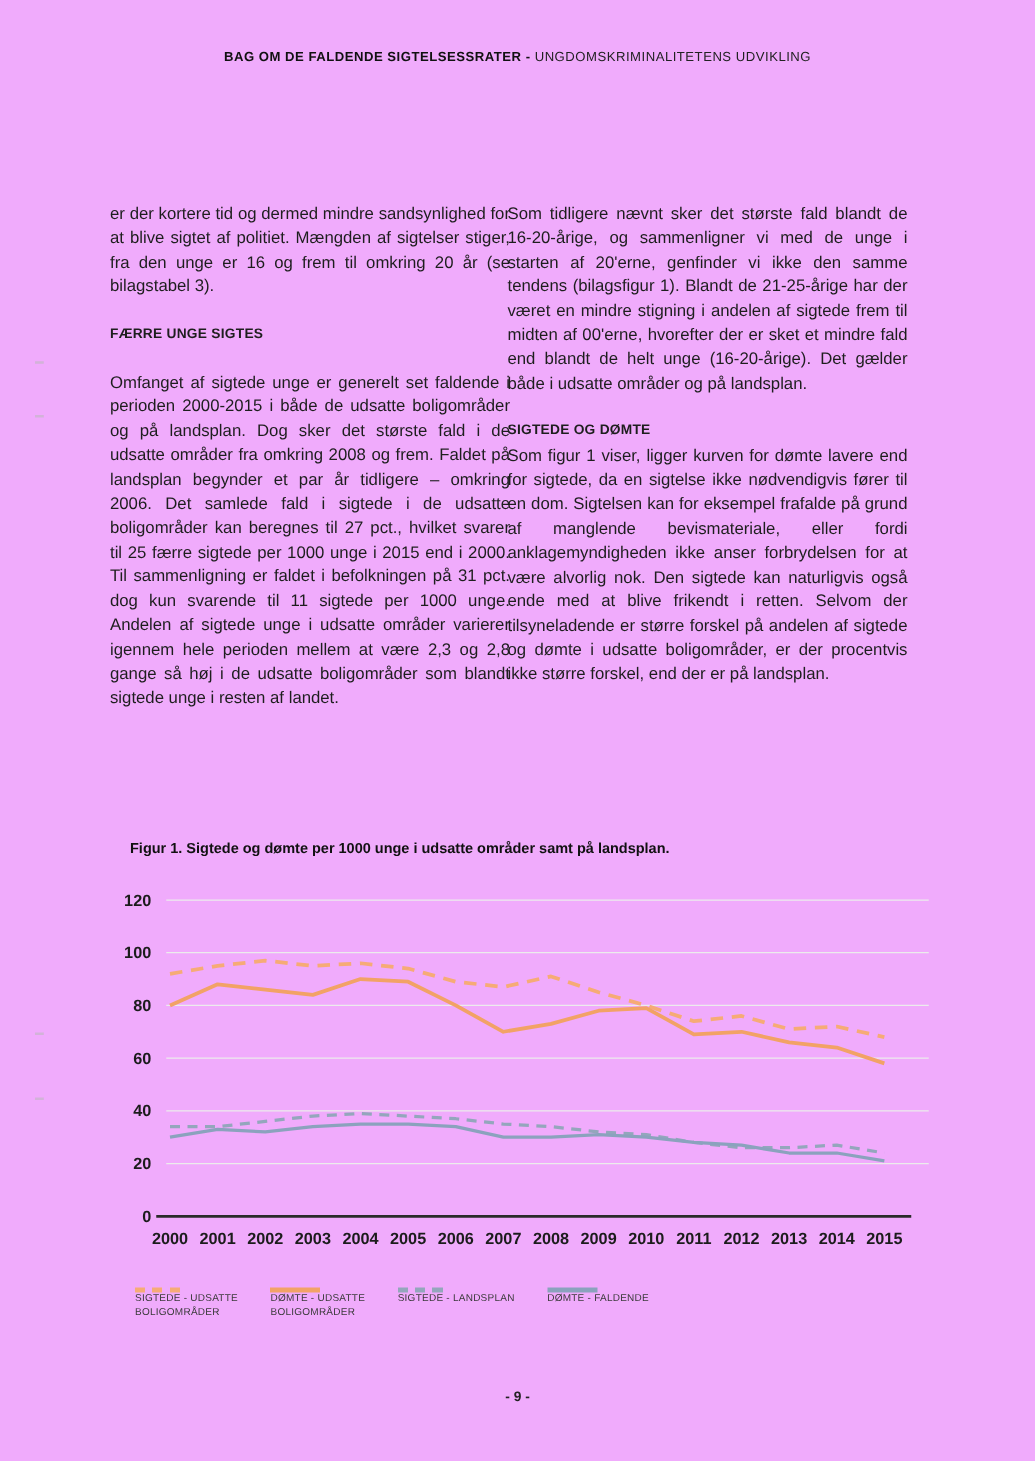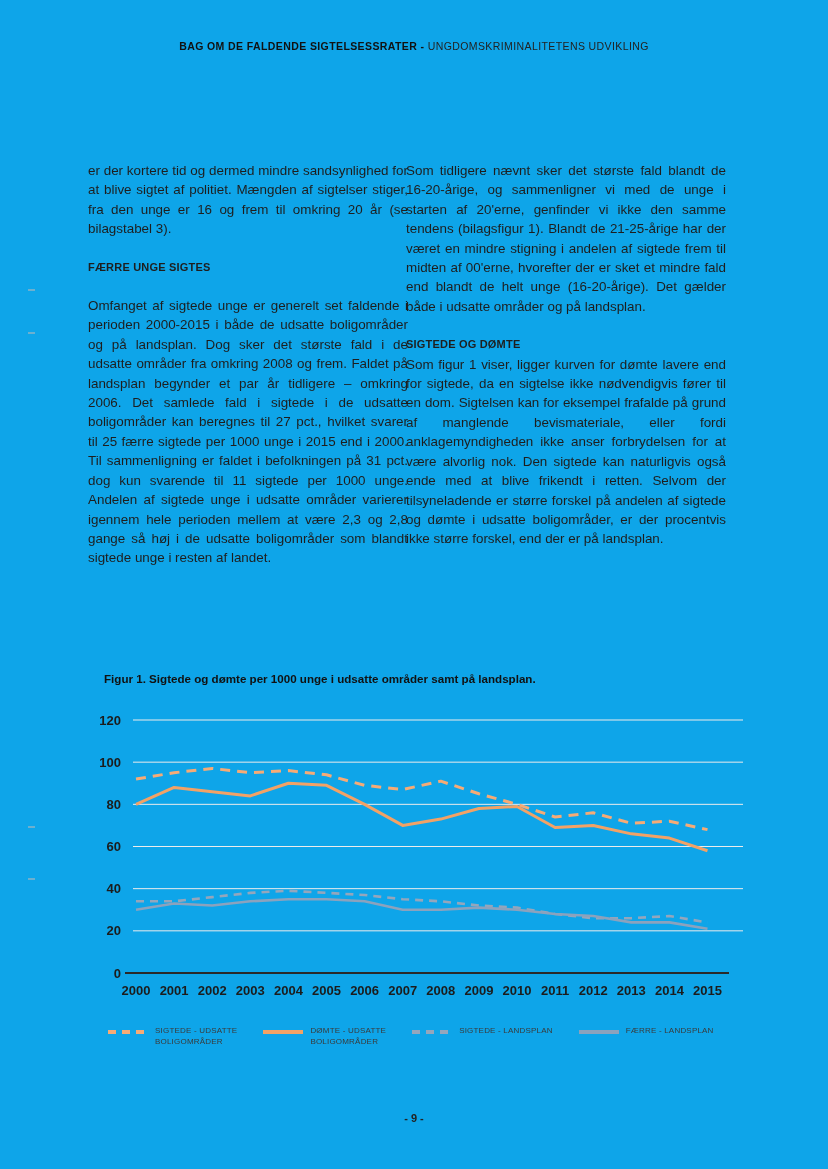--- a/index.html
+++ b/index.html
@@ -1,18 +1,18 @@
 <!DOCTYPE html>
 <html lang="da"><head>
 <meta charset="utf-8">
 <style>
   html,body{margin:0;padding:0;background:#9a9a9a;}
   .page{
     position:relative;width:828px;height:1169px;margin:0 auto;
-    background:#0ea5e9;overflow:hidden;
+    background:#f0abfc;overflow:hidden;
     font-family:"Liberation Sans", sans-serif;color:#1e1e1e;
   }
   
   .hdr{position:absolute;top:40px;left:0;width:828px;text-align:center;
        font-size:10.5px;letter-spacing:.4px;white-space:nowrap;}
   .hdr .b{font-weight:700;color:#111;}
   .hdr .r{font-weight:400;color:#222;}
   
   .col{position:absolute;top:133px;width:320px;font-size:13.4px;line-height:19.4px;
        text-align:justify;hyphens:auto;margin-top:28px;}
@@ -24,21 +24,21 @@
   
   .fig-caption{position:absolute;left:104px;top:672px;width:660px;
        font-size:11.6px;font-weight:700;color:#111;}
   
   #chart-svg{position:absolute;left:95px;top:703px;width:652px;height:302px;}
   #chart-svg text{font-family:"Liberation Sans",sans-serif;font-weight:700;
        font-size:13px;fill:#1c1c1c;}
   
   #legend{position:absolute;left:108px;top:1026px;width:648px;display:flex;
        align-items:flex-start;}
-  .legend-item{display:flex;align-items:flex-start;margin-right:26px;}
+  .legend-item{display:flex;align-items:flex-start;margin-right:26px;flex-direction:column;}
   .legend-item .swatch{flex:0 0 auto;width:40px;height:4px;margin:4px 7px 0 0;
        background:var(--c);}
   .legend-item .swatch.dashed{background:repeating-linear-gradient(90deg,
        var(--c) 0 8px, transparent 8px 14px);}
   .legend-label{font-size:8px;line-height:10.5px;letter-spacing:.2px;color:#3a3a3a;
        white-space:pre-line;}
   
   .page-number{position:absolute;left:0;top:1112px;width:828px;text-align:center;
        font-size:11px;font-weight:700;color:#222;}
   
@@ -117,19 +117,19 @@
         <span class="swatch" style="--c: #f2a266;"></span>
         <span class="legend-label">DØMTE - UDSATTE
 BOLIGOMRÅDER</span>
       </div>
       <div class="legend-item">
         <span class="swatch dashed" style="--c: #94a6bc;"></span>
         <span class="legend-label">SIGTEDE - LANDSPLAN</span>
       </div>
       <div class="legend-item">
         <span class="swatch" style="--c: #8ba2bd;"></span>
-        <span class="legend-label">FÆRRE - LANDSPLAN</span>
+        <span class="legend-label">DØMTE - FALDENDE</span>
       </div>
     </div>
 
   <div class="page-number">- 9 -</div>
 
 </div>
 
 </body></html>

